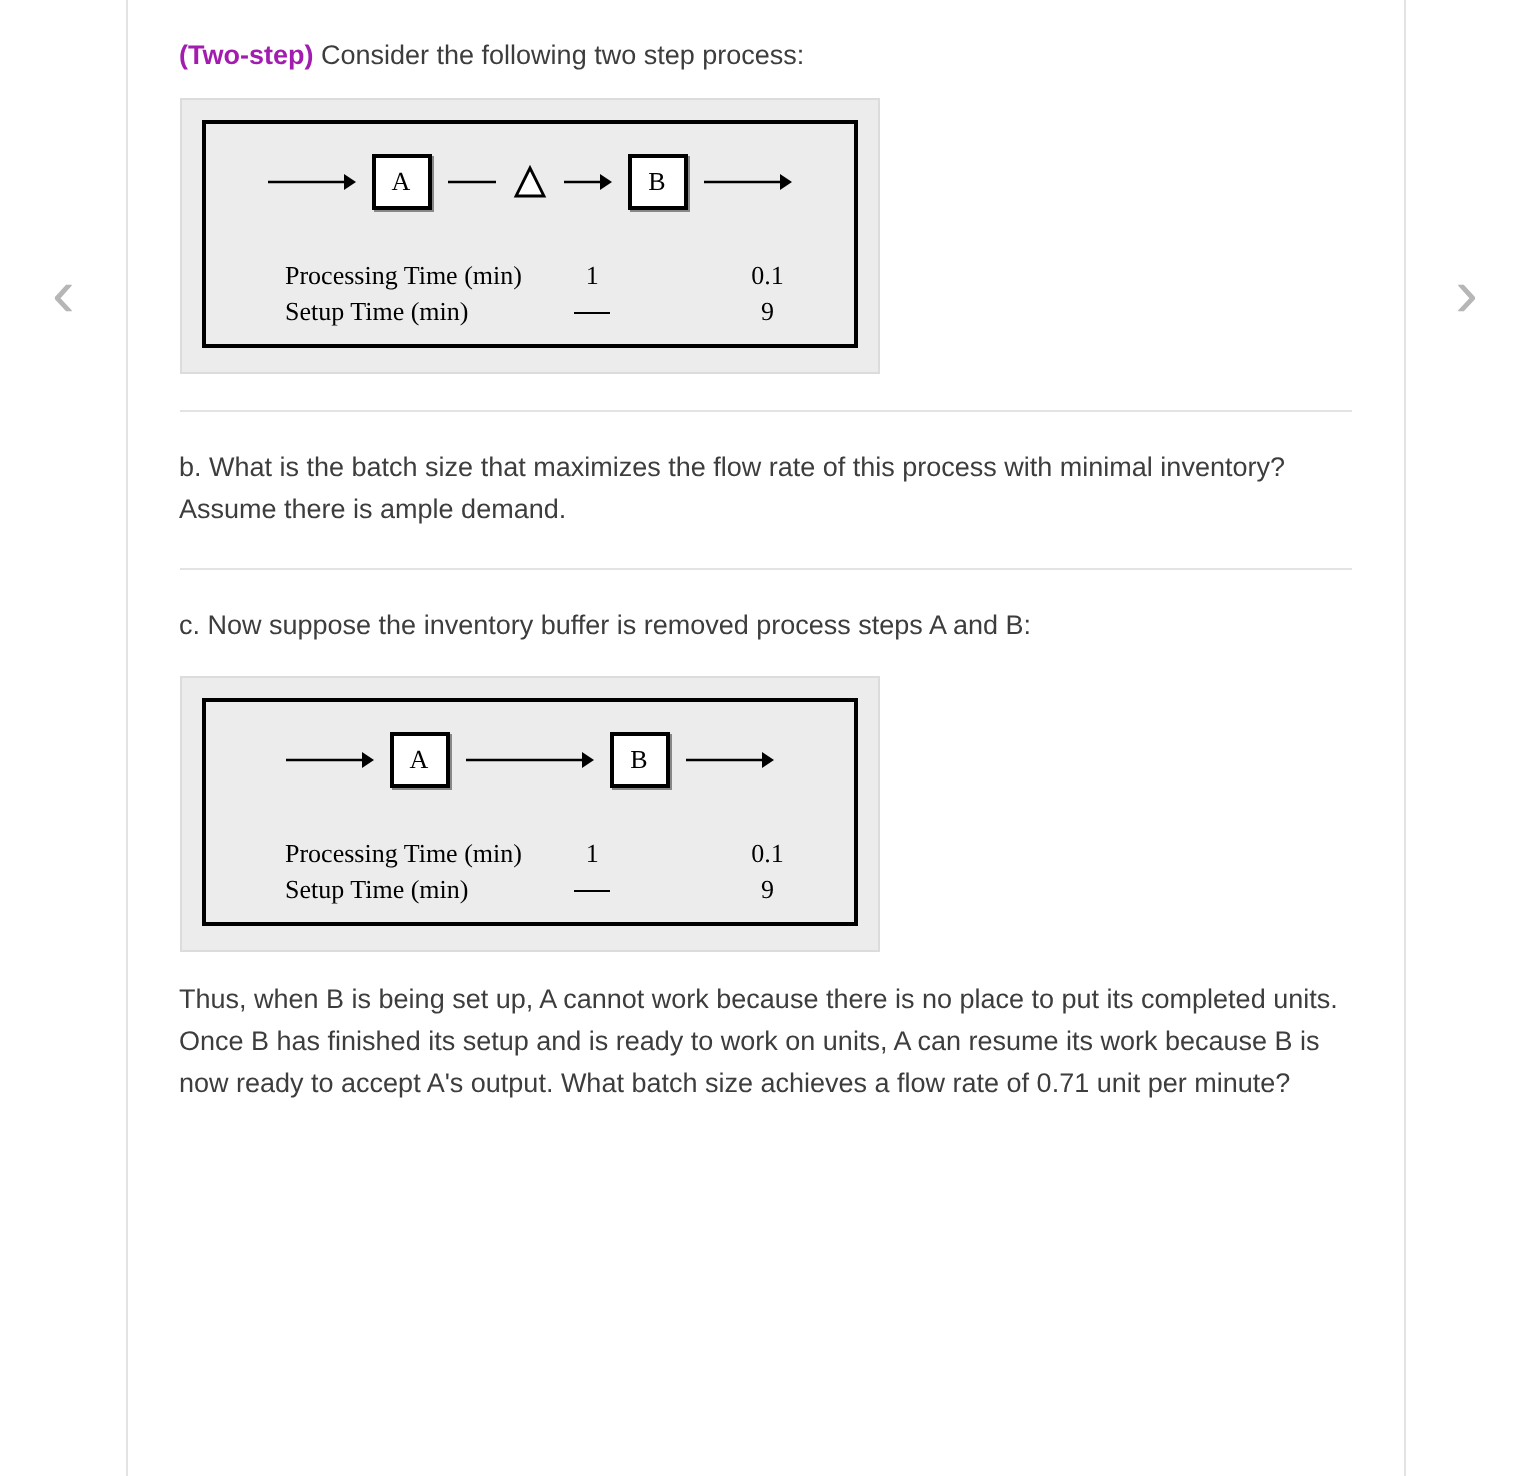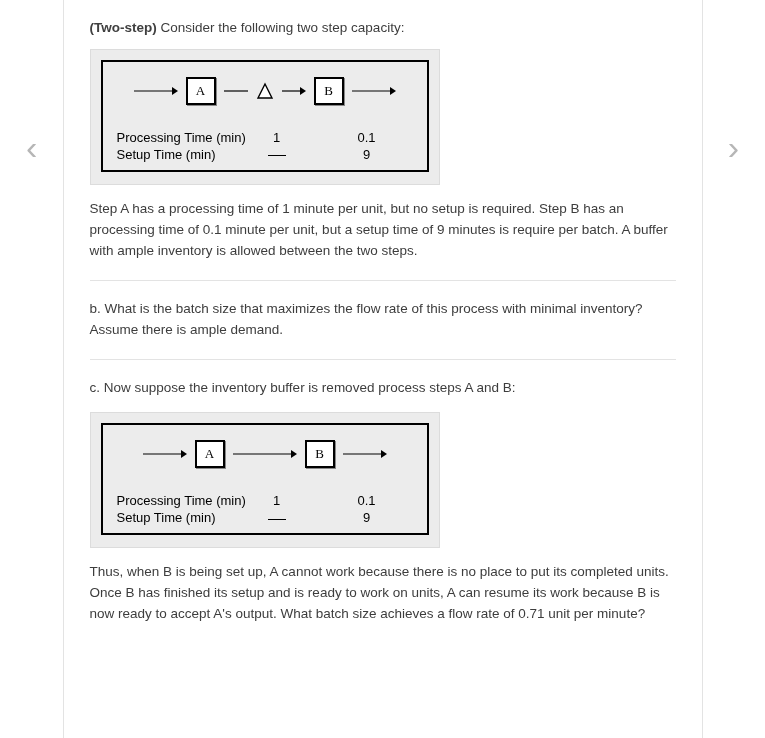--- a/index.html
+++ b/index.html
@@ -36,21 +36,21 @@
     border-right: 1px solid #e3e3e3;
     padding: 18px 26px 10px 26px;
     min-height: 738px;
   }
   .q-text {
     font-size: 13.5px;
     color: #3d3d3d;
     line-height: 1.55;
     margin: 0 0 14px 0;
   }
-  .q-text b { font-weight: bold; color:#404040; }
+  .q-text b { font-weight: bold; color:#a21caf; }
   .lead-line { margin-bottom: 10px; }
   .diagram-wrap {
     background: #ececec;
     border: 1px solid #dcdcdc;
     padding: 10px 10px 12px 10px;
     width: 350px;
     margin-bottom: 14px;
   }
   .diagram-inner {
     border: 2px solid #000;
@@ -77,24 +77,24 @@
     align-items: center;
     justify-content: center;
     font-weight: normal;
     box-shadow: 1px 1px 0 #888;
   }
   .buffer-tri {
     width: 18px; height: 18px;
   }
   .table-row {
     display: flex;
-    align-items: center;
-    font-family: Liberation Sans, sans-serif;
+    font-family: Liberation Serif, serif;
     font-size: 13px;
     margin-top: 2px;
+    margin-left: 26px;
   }
   .table-label { width: 130px; }
   .table-val { width: 60px; text-align: center; }
   .table-val2 { width: 60px; text-align: center; margin-left: 30px;}
   .dash { display:inline-block; width:18px; border-bottom:1px solid #000; vertical-align:middle; }
   hr.sep {
     border: none;
     border-top: 1px solid #e3e3e3;
     margin: 18px 0;
   }
@@ -103,21 +103,21 @@
 <body>
 
 <div class="outer">
 
   <div class="nav-chevron nav-left">‹</div>
   <div class="nav-chevron nav-right">›</div>
 
   <div class="content-border">
 
     <p class="q-text lead-line">
-      <b>(Two-step)</b><span> Consider the following two step capacity:</span>
+      <b>(Two-step)</b><span> Consider the following two step process:</span>
     </p>
 
     <div class="diagram-wrap">
       <div class="diagram-inner">
         <div class="flow-row">
           <svg width="44" height="10">
               <line x1="0" y1="5" x2="38" y2="5" stroke="#000" stroke-width="1.2"></line>
               <polygon points="38,1 44,5 38,9" fill="#000"></polygon>
             </svg>
           <div class="box">
@@ -147,21 +147,20 @@
           <span class="table-val2">0.1</span>
         </div>
         <div class="table-row">
           <span class="table-label">Setup Time (min)</span>
           <span class="table-val"><span class="dash"></span></span>
           <span class="table-val2">9</span>
         </div>
       </div>
     </div>
 
-    <p class="q-text">Step A has a processing time of 1 minute per unit, but no setup is required. Step B has an processing time of 0.1 minute per unit, but a setup time of 9 minutes is require per batch. A buffer with ample inventory is allowed between the two steps.</p>
     <hr class="sep">
     <p class="q-text">b. What is the batch size that maximizes the flow rate of this process with minimal inventory? Assume there is ample demand.</p>
     <hr class="sep">
     <p class="q-text">c. Now suppose the inventory buffer is removed process steps A and B:</p>
 
     <div class="diagram-wrap">
       <div class="diagram-inner">
         <div class="flow-row">
           <svg width="44" height="10">
               <line x1="0" y1="5" x2="38" y2="5" stroke="#000" stroke-width="1.2"></line>

